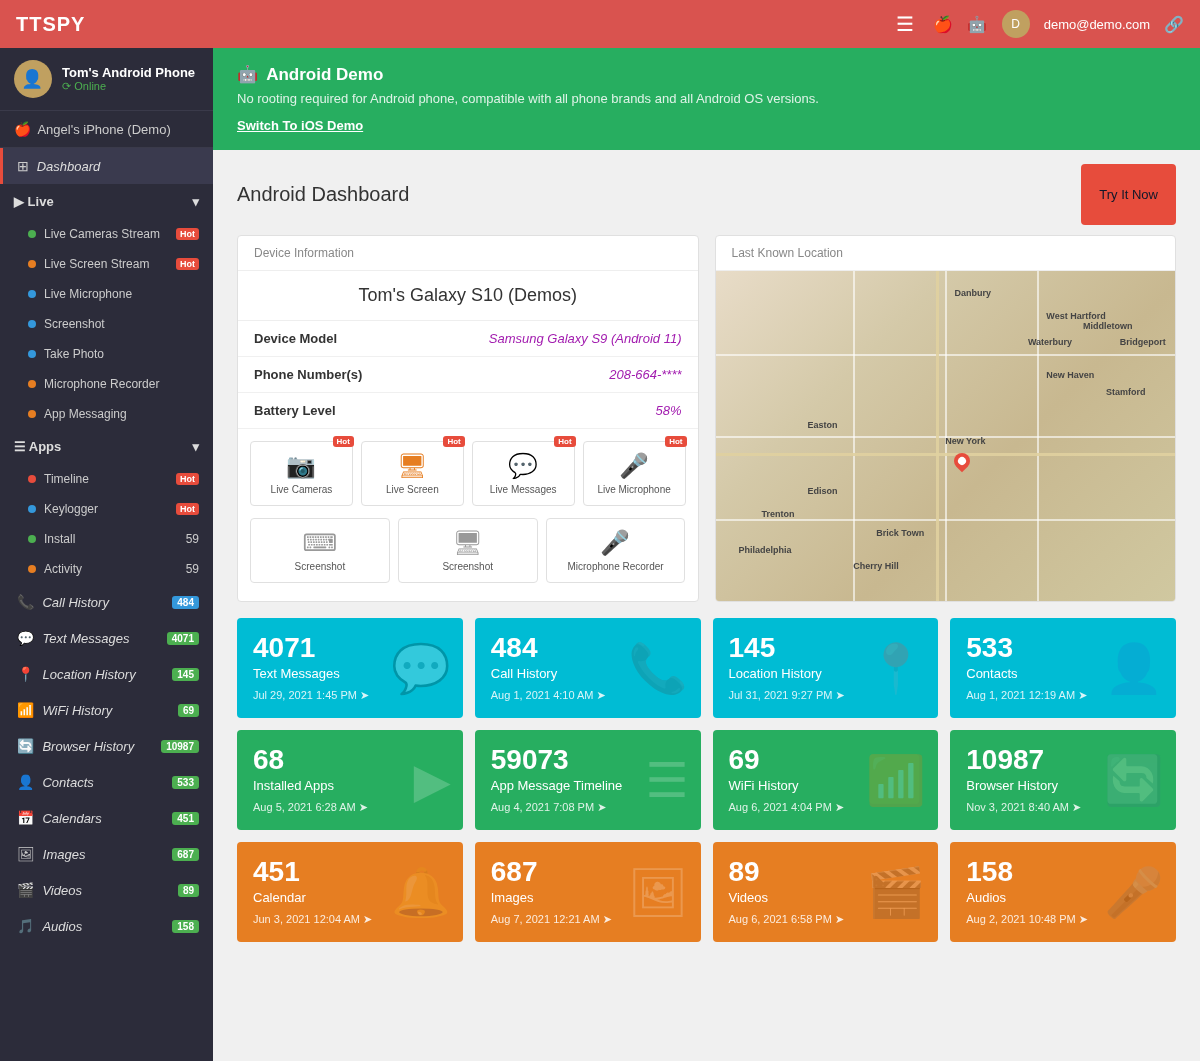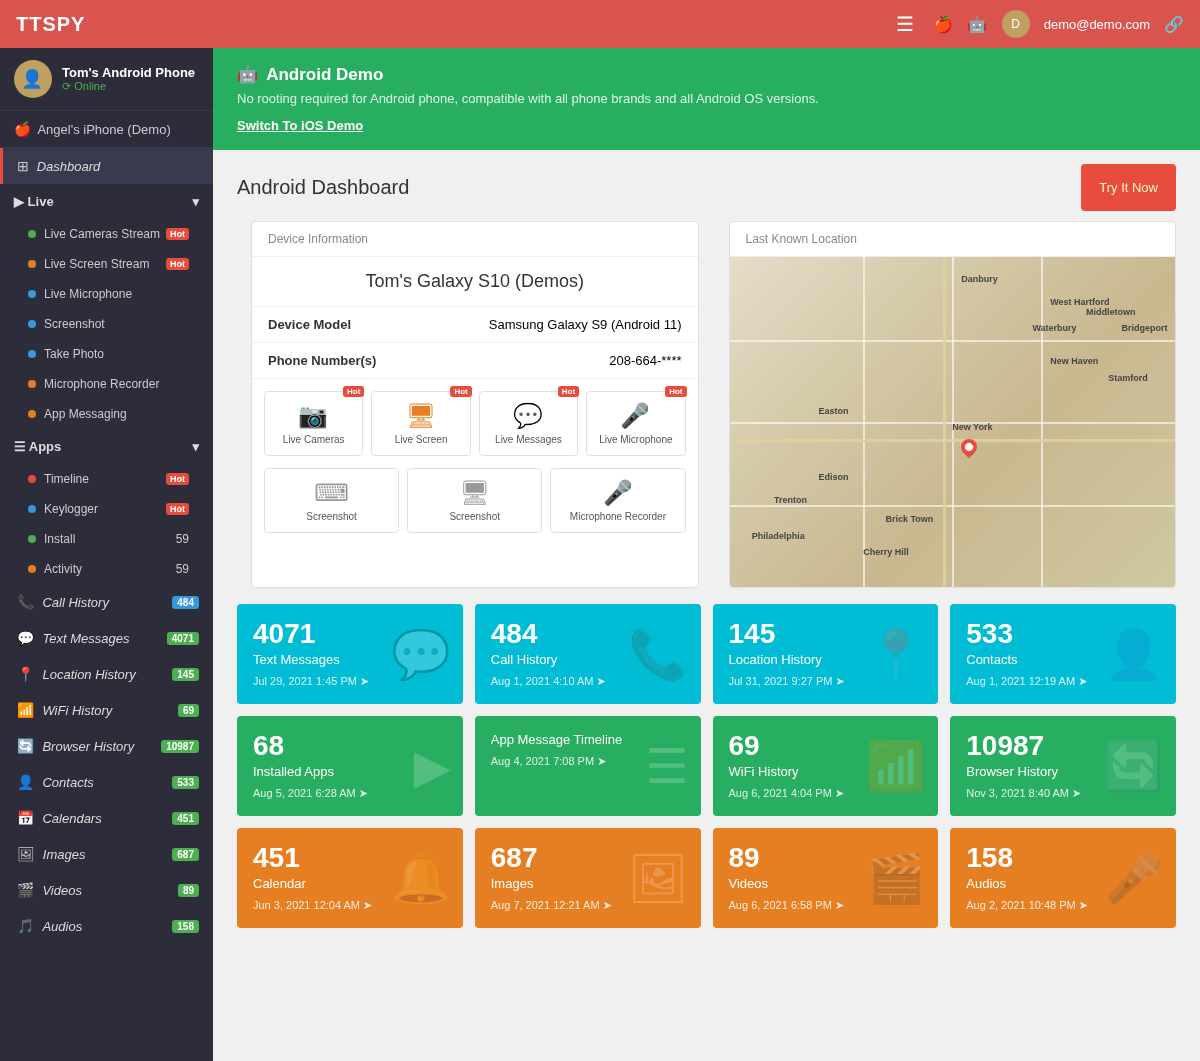--- a/index.html
+++ b/index.html
@@ -100,21 +100,21 @@
     }
     .sidebar-nav-item .nav-badge.blue { background: #3498db; }
     .sidebar-section-header {
       display: flex; align-items: center; justify-content: space-between;
       padding: 10px 14px;
       font-size: 13px; font-weight: 600; color: #ddd;
       cursor: pointer;
     }
     .sidebar-sub-item {
       display: flex; align-items: center;
-      padding: 8px 24px 8px 28px;
+      padding: 8px 14px 8px 28px;
       font-size: 12px; cursor: pointer;
       position: relative;
     }
     .sub-dot { width: 8px; height: 8px; border-radius: 50%; margin-right: 8px; flex-shrink: 0; }
     .dot-green { background: #4caf50; }
     .dot-orange { background: #e67e22; }
     .dot-blue { background: #3498db; }
     .dot-red { background: #e74c3c; }
     .sub-label { flex: 1; color: #ccc; }
     .hot-badge {
@@ -145,40 +145,39 @@
     .green-banner-desc { color: rgba(255,255,255,0.85); font-size: 13px; margin-bottom: 10px; }
     .green-banner-link { color: #fff; font-size: 13px; font-weight: 600; text-decoration: underline; cursor: pointer; }
 
     
     .dash-header {
       display: flex; align-items: center; justify-content: space-between;
       padding: 14px 24px 10px;
     }
     .dash-title { font-size: 20px; color: #333; font-weight: 400; }
     .try-btn {
-      background: #e74c3c; color: #fef9c3; border: none;
-      padding: 16px 18px; border-radius: 4px; font-size: 13px;
+      background: #e74c3c; color: #0f172a; border: none;
+      padding: 23px 18px; border-radius: 4px; font-size: 13px;
       cursor: pointer; font-weight: 500;
     }
 
     
     .two-col {
       display: grid;
       grid-template-columns: 1fr 1fr;
       gap: 0 16px;
       padding: 0 24px 16px;
     }
 
     
     .card {
       background: #fff;
       border-radius: 4px;
       border: 1px solid #e0e0e0;
       overflow: hidden;
-      margin-left: 14px;
     }
     .card-header {
       padding: 10px 16px;
       font-size: 12px;
       color: #888;
       border-bottom: 1px solid #eee;
     }
     .device-name {
       text-align: center;
       padding: 14px;
@@ -186,21 +185,21 @@
       color: #333;
       border-bottom: 1px solid #eee;
     }
     .device-info-row {
       display: flex; align-items: flex-end; justify-content: space-between;
       padding: 10px 16px;
       border-bottom: 1px solid #f0f0f0;
       font-size: 13px;
     }
     .device-info-row .label { font-weight: 600; color: #333; }
-    .device-info-row .value { color: #000000; }
+    .device-info-row .value { color: #a21caf; font-style: italic; }
 
     
     .feature-grid {
       display: grid;
       grid-template-columns: repeat(4, 1fr);
       gap: 8px;
       padding: 12px;
     }
     .feature-grid-row2 {
       display: grid;
@@ -468,20 +467,24 @@
       <div class="card">
         <div class="card-header">Device Information</div>
         <div class="device-name">Tom's Galaxy S10 (Demos)</div>
         <div class="device-info-row">
           <span class="label">Device Model</span>
           <span class="value">Samsung Galaxy S9 (Android 11)</span>
         </div>
         <div class="device-info-row">
           <span class="label">Phone Number(s)</span>
           <span class="value">208-664-****</span>
+        </div>
+        <div class="device-info-row">
+          <span class="label">Battery Level</span>
+          <span class="value">58%</span>
         </div>
 
         <div class="feature-grid">
           <div class="feature-icon-item">
             <span class="feature-hot-badge">Hot</span>
             <span class="feature-icon icon-camera">📷</span>
             <span class="feature-label">Live Cameras</span>
           </div>
           <div class="feature-icon-item">
             <span class="feature-hot-badge">Hot</span>
@@ -579,20 +582,21 @@
     </div>
         </div>
         <div class="stat-grid">
           <div class="stat-card green">
       <div class="stat-card-number">68</div>
       <div class="stat-card-label">Installed Apps</div>
       <div class="stat-card-date">Aug 5, 2021 6:28 AM ➤</div>
       <div class="stat-card-icon">▶</div>
     </div>
           <div class="stat-card green">
+      <div class="stat-card-number">59073</div>
       <div class="stat-card-label">App Message Timeline</div>
       <div class="stat-card-date">Aug 4, 2021 7:08 PM ➤</div>
       <div class="stat-card-icon">☰</div>
     </div>
           <div class="stat-card green">
       <div class="stat-card-number">69</div>
       <div class="stat-card-label">WiFi History</div>
       <div class="stat-card-date">Aug 6, 2021 4:04 PM ➤</div>
       <div class="stat-card-icon">📶</div>
     </div>

